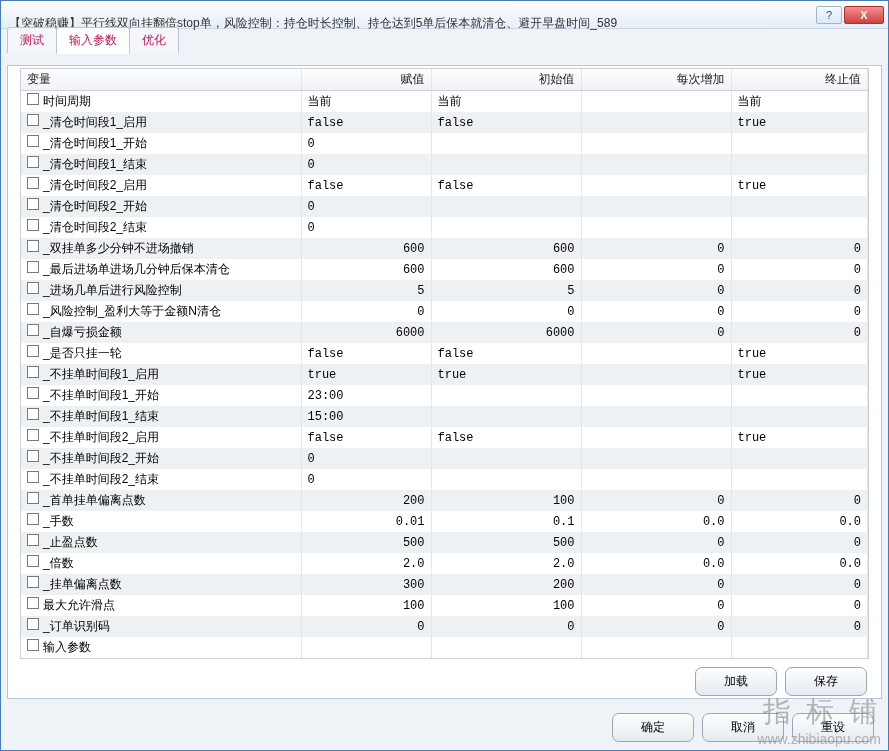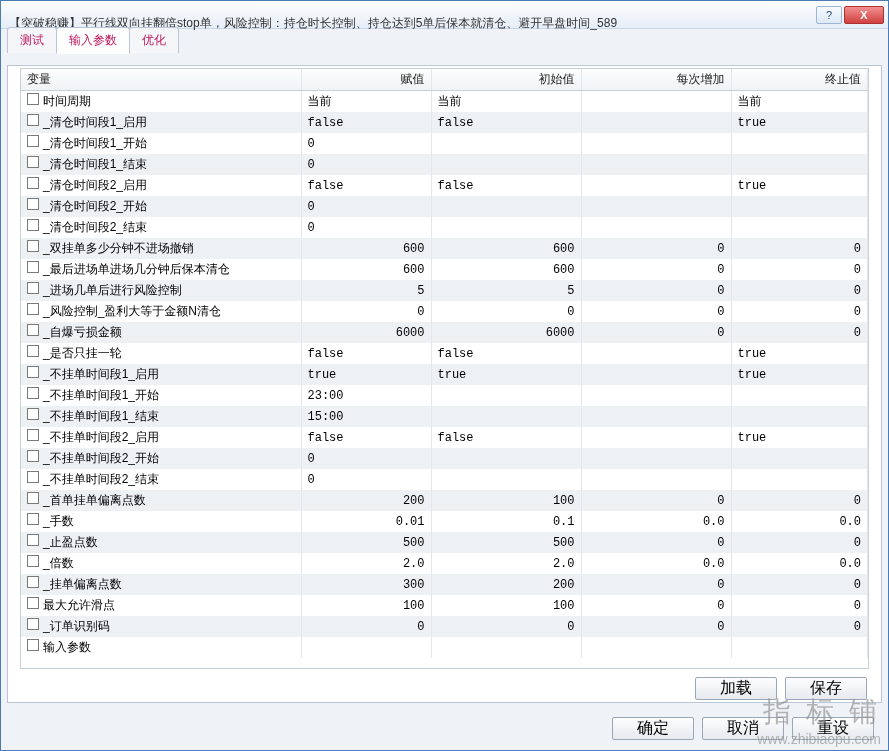--- a/index.html
+++ b/index.html
@@ -20,21 +20,21 @@
 thead th { background: linear-gradient(#fdfdfd,#f0f2f5); border-bottom: 1px solid #c8d0d8; text-align: left; color: #222; font-weight: normal; }
 thead th.r { text-align: right; }
 tbody tr:nth-child(odd) td { background: #fff; }
 tbody tr:nth-child(even) td { background: #eef1f4; }
 td.val, td.r { text-align: right; font-family: "Courier New", monospace; }
 td.l { text-align: left; font-family: "Courier New", monospace; }
 .chkcell { display: flex; align-items: flex-start; gap: 4px; }
 .chk { width: 12px; height: 12px; border: 1px solid #7a7a7a; background: #fff; flex-shrink: 0; }
 .inner-btnrow { display: flex; justify-content: flex-end; gap: 8px; padding: 8px 2px 0 0; }
 .outer-btnrow { display: flex; justify-content: flex-end; gap: 8px; padding: 8px 14px 10px 0; }
-.btn { min-width: 82px; height: 23px; border: 1px solid #9aa7b5; background: linear-gradient(#fdfdfd,#e6eaef); border-radius: 2px; cursor: pointer; font-size: 16px; }
+.btn { min-width: 82px; height: 29px; border: 1px solid #9aa7b5; background: linear-gradient(#fdfdfd,#e6eaef); border-radius: 7px; cursor: pointer; font-size: 12px; }
 .watermark { position: absolute; right: 8px; bottom: 4px; text-align: right; pointer-events: none; opacity: 0.6; margin-left: 40px; }
 .watermark .big { font-size: 28px; color: #888; font-family: KaiTi, serif; letter-spacing: 4px; }
 .watermark .small { font-size: 14px; color: #888; }
 </style>
 </head>
 <body>
 
 <div class="dialog">
   <div class="titlebar">
     <div class="title">【突破稳赚】平行线双向挂翻倍stop单，风险控制：持仓时长控制、持仓达到5单后保本就清仓、避开早盘时间_589</div>

